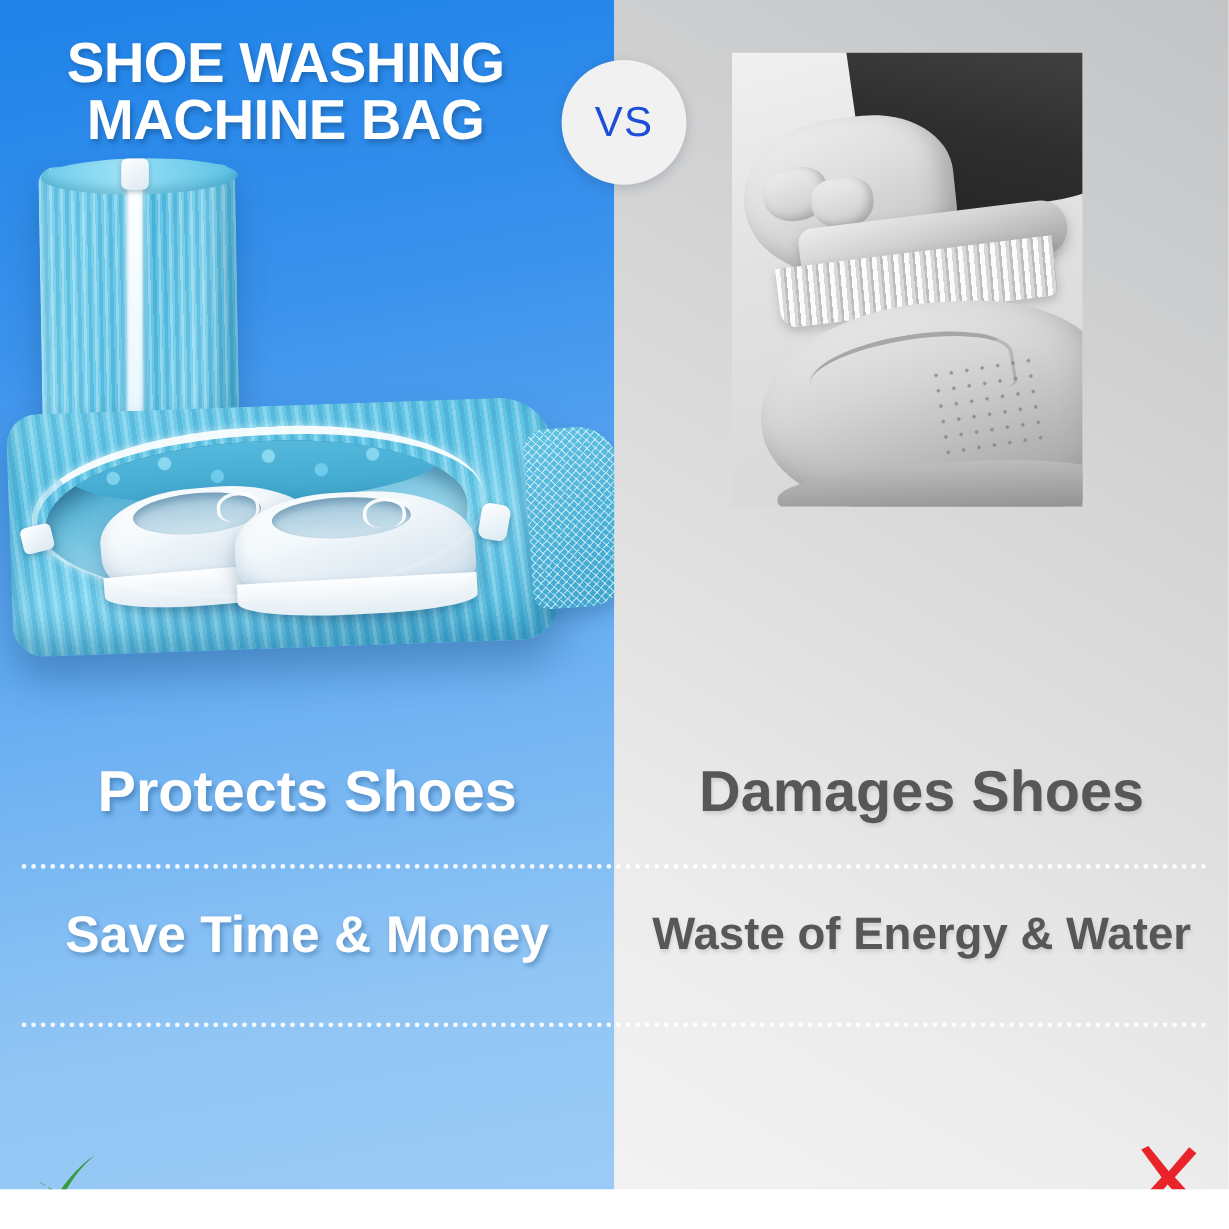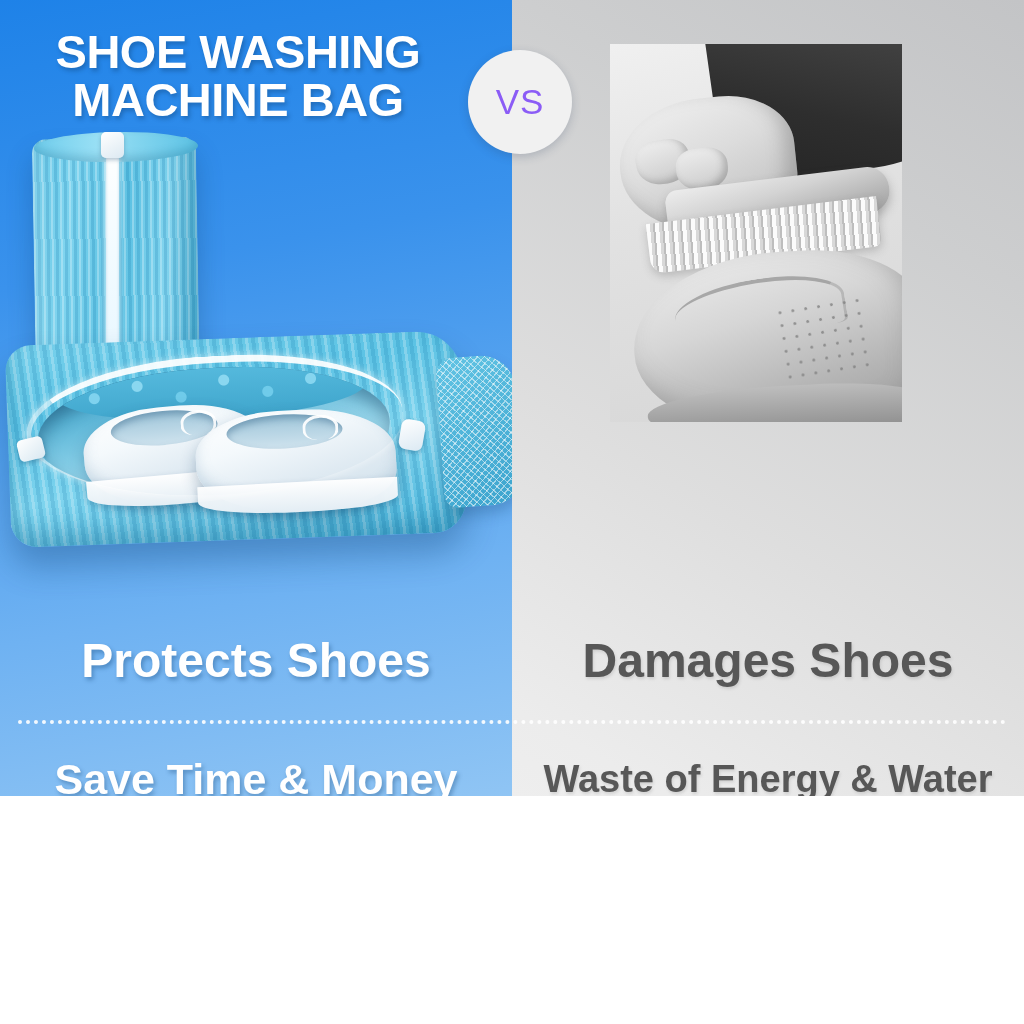--- a/index.html
+++ b/index.html
@@ -1,38 +1,38 @@
 <!DOCTYPE html>
 <html><head>
 <meta charset="utf-8">
 <title>Shoe Washing Machine Bag vs Brushing</title>
 <style>
   html,body{margin:0;padding:0;background:#fff;}
   body{width:1024px;height:1024px;overflow:hidden;font-family:"Liberation Sans",sans-serif;}
 
-  .poster{position:relative;width:1024px;height:796px;overflow:hidden;}
+  .poster{position:relative;width:1024px;height:991px;overflow:hidden;}
 
   
   .panel{position:absolute;top:0;height:1024px;width:512px;overflow:hidden;}
   .panel-left{left:0;background:linear-gradient(170deg,#1e82e8 0%,#3a92ec 26%,#6fb2f2 58%,#90c5f4 80%,#9dccf6 100%);}
   .panel-right{left:512px;background:linear-gradient(210deg,#c3c4c6 0%,#cdcecf 22%,#dedede 52%,#ececec 76%,#f3f3f3 100%);}
 
   
   .title{position:absolute;text-align:center;line-height:1.02;letter-spacing:-0.5px;}
   .title-left{left:18px;width:440px;top:28px;color:#ffffff;font-size:47px;font-weight:bold;
     text-shadow:2px 3px 4px rgba(12,60,110,.38);}
   .title-left .ln{display:block;white-space:nowrap;}
   .title-right{left:548px;width:420px;top:62px;color:#4b4b4b;font-size:45px;font-weight:bold;
     text-shadow:1px 2px 3px rgba(90,90,90,.25);}
 
   
   .vs-badge{position:absolute;left:468px;top:50px;width:104px;height:104px;border-radius:50%;
     background:#f1f1f1;box-shadow:0 3px 10px rgba(40,60,90,.22);
     display:flex;align-items:center;justify-content:center;z-index:30;}
-  .vs-badge span{font-size:35px;color:#8b5cf6;font-weight:400;letter-spacing:1px;font-family:"Liberation Sans",sans-serif;}
+  .vs-badge span{font-size:35px;color:#1d4ed8;font-weight:400;letter-spacing:1px;font-family:"Liberation Sans",sans-serif;}
 
   
   .product-stage{position:absolute;left:0;top:120px;width:512px;height:470px;}
 
   
   .bag-vert{position:absolute;left:34px;top:18px;width:164px;height:258px;
     border-radius:14px 14px 10px 10px;
     background:
       repeating-linear-gradient(90deg,
         rgba(255,255,255,.30) 0 2px,

